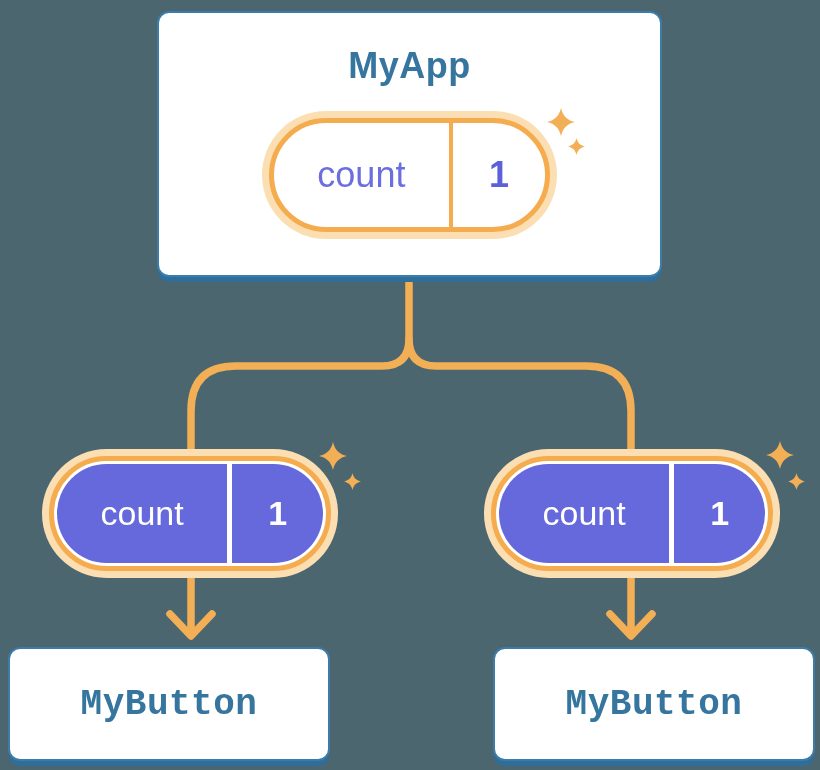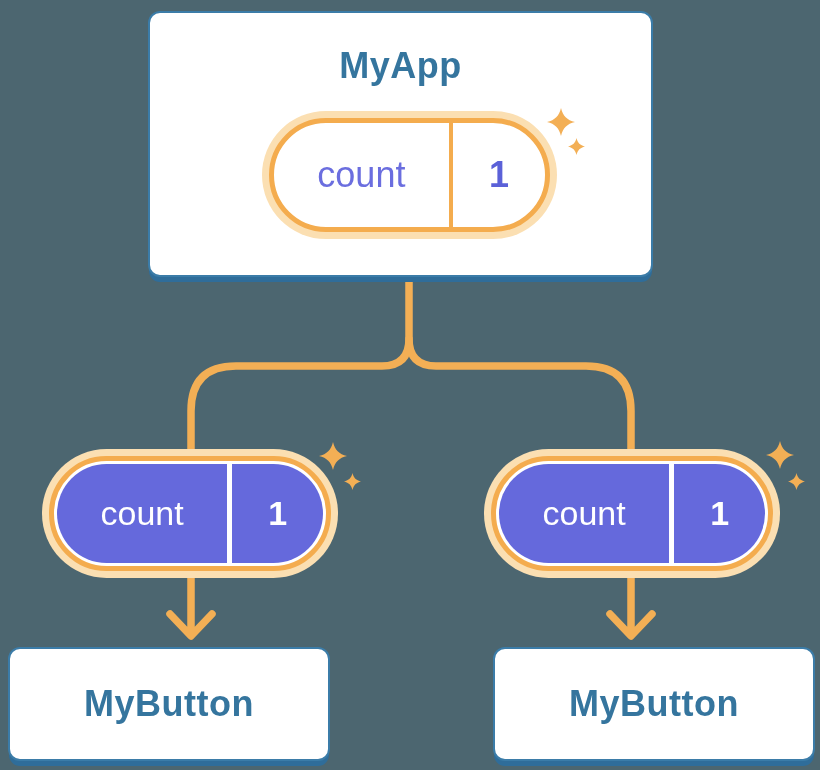--- a/index.html
+++ b/index.html
@@ -17,25 +17,25 @@
   *{margin:0;padding:0;box-sizing:border-box;}
   html,body{width:820px;height:770px;}
   body{font-family:"Liberation Sans","DejaVu Sans",sans-serif;}
   .canvas{position:relative;width:820px;height:770px;background:var(--bg);overflow:hidden;}
 
   .connector{position:absolute;left:0;top:0;z-index:1;}
   .connector path{stroke:var(--orange);stroke-width:7.5;fill:none;stroke-linecap:round;stroke-linejoin:round;}
 
   .card{position:absolute;background:#fff;border:2px solid var(--card-border);
         border-radius:12px;box-shadow:0 6px 0 -1px var(--card-shadow);z-index:2;}
-  .card-root{left:148px;top:11px;width:505px;height:266px;}
+  .card-root{left:157px;top:11px;width:505px;height:266px;}
   .card-title{margin-top:32px;text-align:center;font-size:36px;font-weight:700;
               letter-spacing:.5px;color:var(--title-blue);}
   .card-child{width:322px;height:114px;display:flex;align-items:center;justify-content:center;}
-  .card-child .card-title{margin-top:0;}
+  .card-child .card-title{margin-top:0;font-family:Liberation Mono, monospace;}
   .card-child-left{left:8px;top:647px;}
   .card-child-right{left:493px;top:647px;}
 
   .pill-glow{position:absolute;background:var(--glow);border-radius:70px;padding:7px;z-index:2;text-align:right;}
   .pill-root{left:262px;top:111px;width:295px;height:128px;}
   .pill-left{left:42px;top:449px;width:296px;height:129px;}
   .pill-right{left:484px;top:449px;width:296px;height:129px;}
   .pill{width:100%;height:100%;background:#fff;border:5px solid var(--pill-border);
         border-radius:60px;display:flex;overflow:hidden;}
   .pill-fill-wrap{padding:3px;display:block;}

